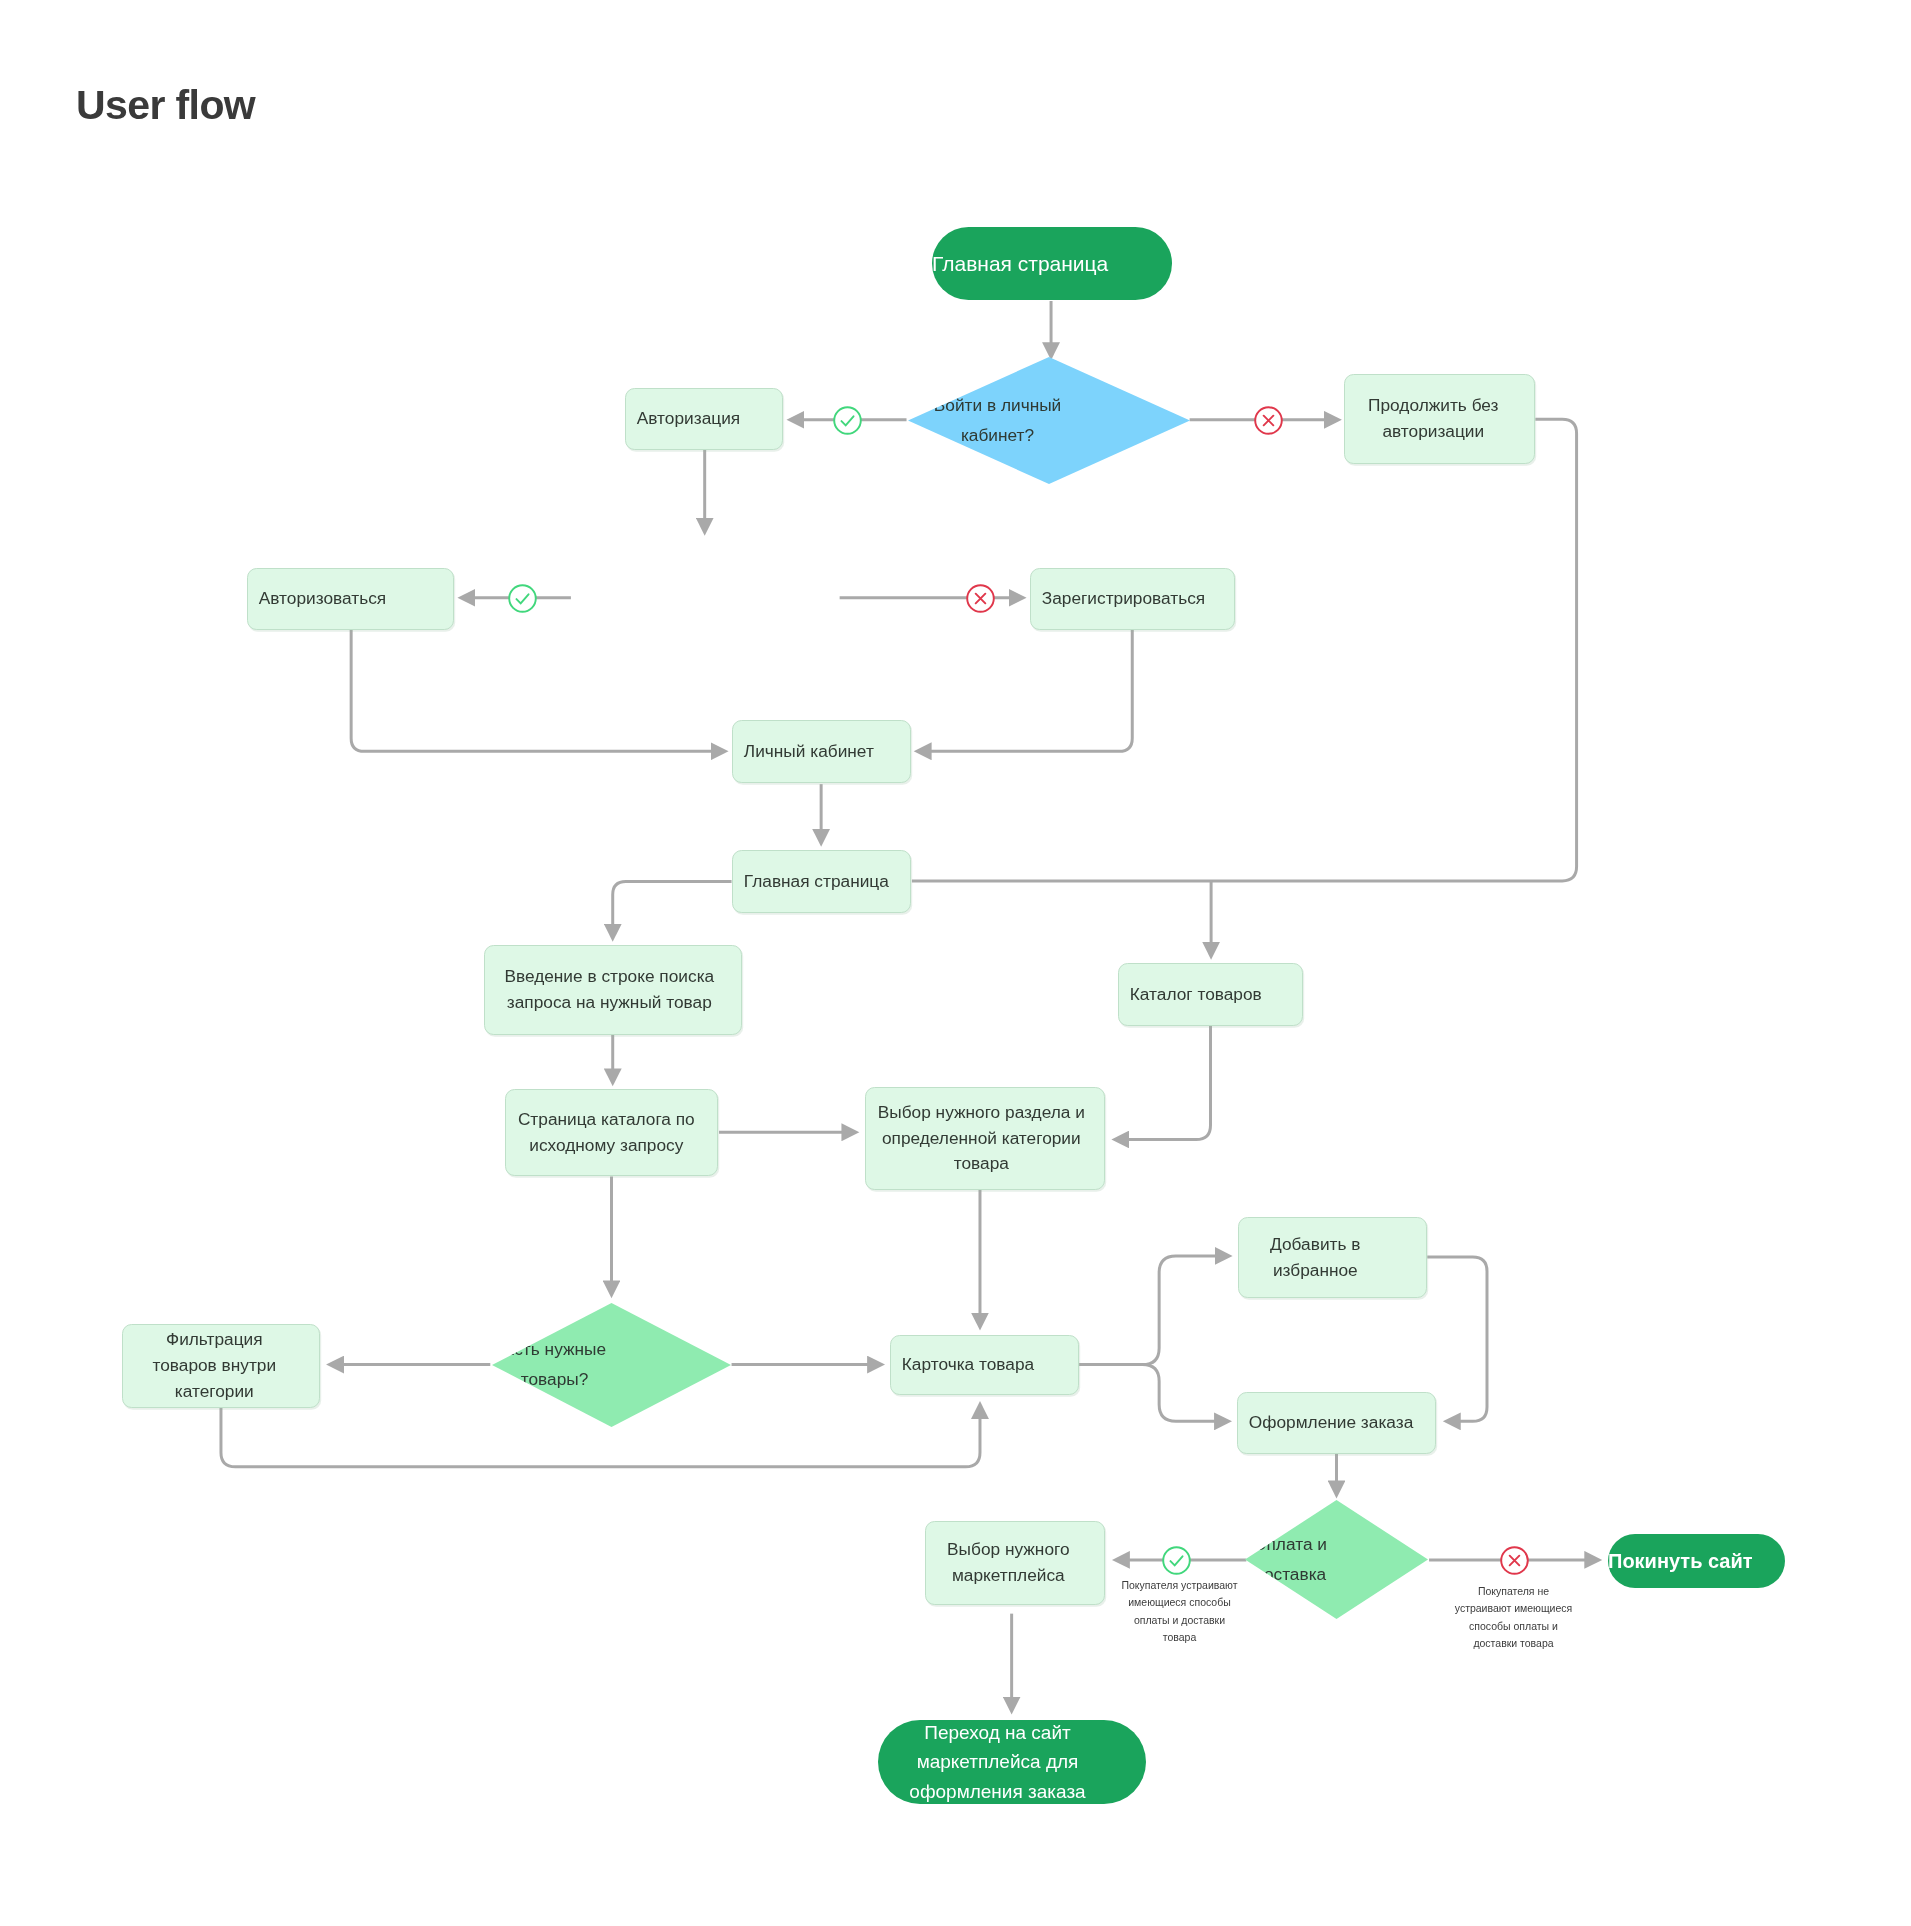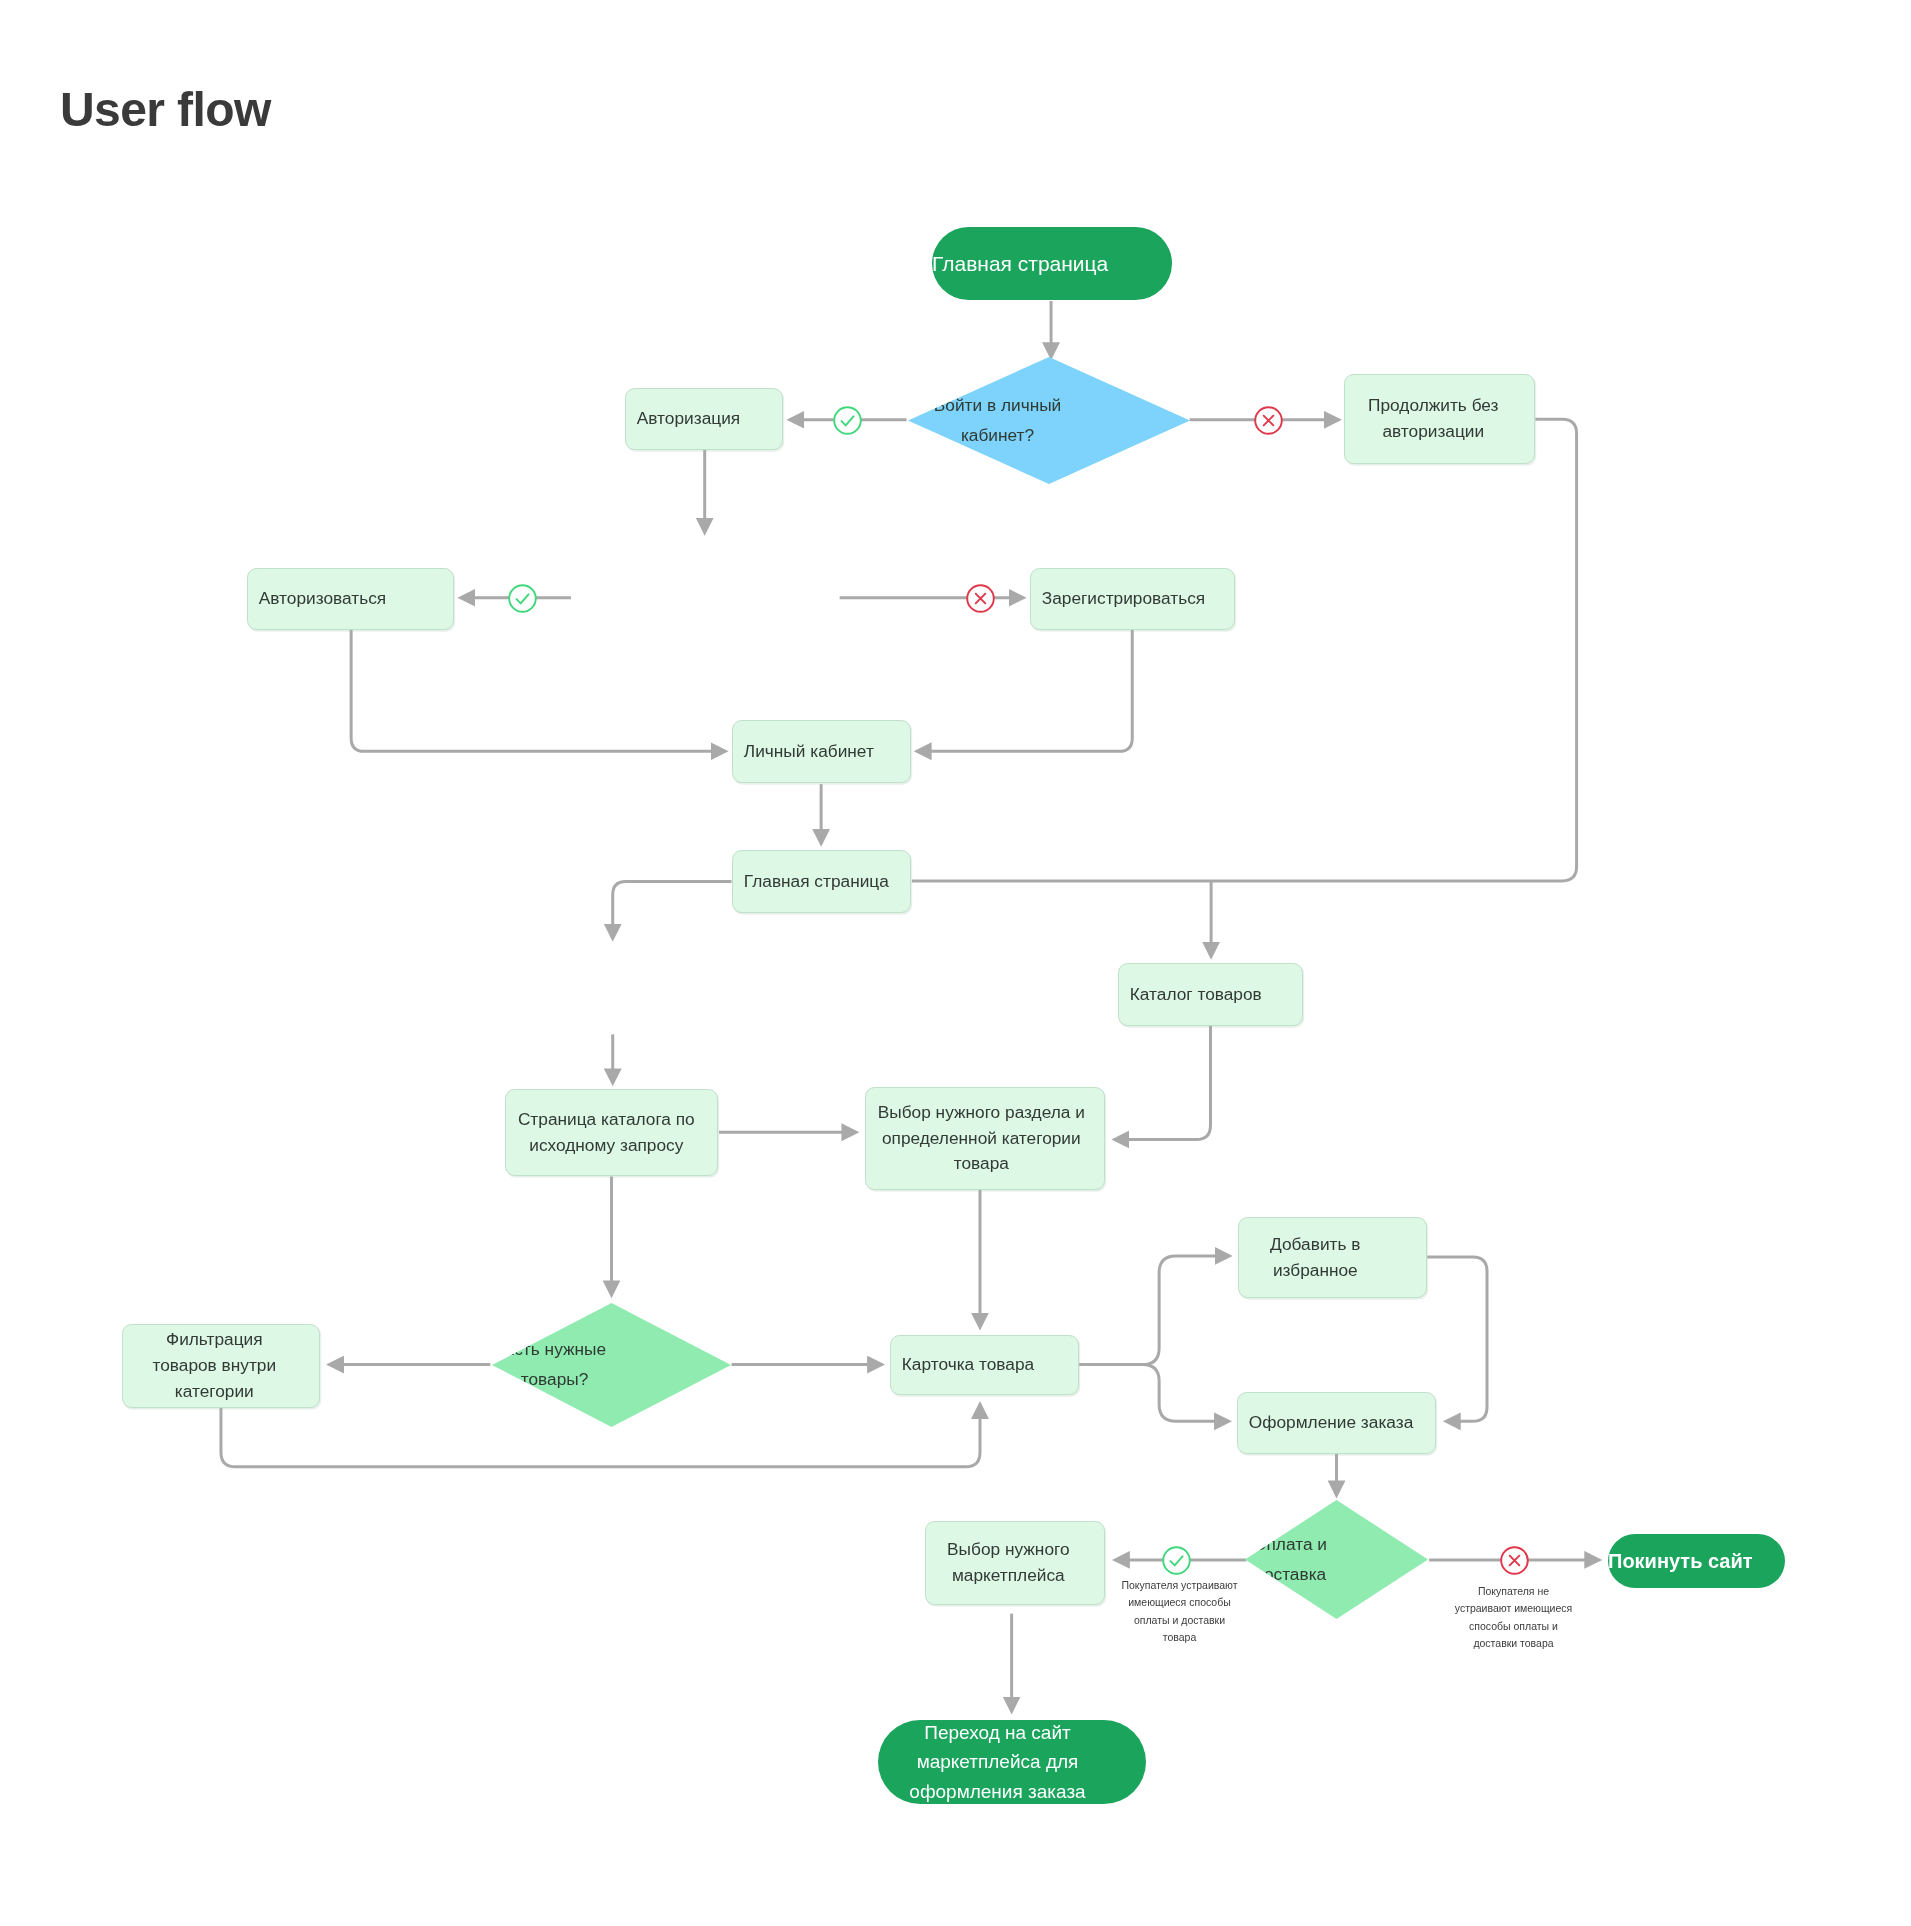--- a/index.html
+++ b/index.html
@@ -1,20 +1,20 @@
 <!DOCTYPE html>
 <html style="font-size:9.6px"><head>
 <meta charset="utf-8">
 <style>
   html,body{margin:0;padding:0;background:#ffffff;}
   body{width:1911px;height:1926px;position:relative;overflow:hidden;
        font-family:"Liberation Sans","DejaVu Sans",sans-serif;color:#323a34;}
   .canvas{position:absolute;left:0;top:0;width:1911px;height:1926px;}
   svg.edges{position:absolute;left:0;top:0;z-index:1;}
-  .page-title{position:absolute;left:60px;top:82px;font-size:48px;font-weight:600;
+  .page-title{position:absolute;left:76px;top:82px;font-size:41px;font-weight:600;
               color:#3a3a3a;letter-spacing:-0.6px;z-index:2;}
   .node{position:absolute;display:flex;align-items:center;
         text-align:center;z-index:3;box-sizing:border-box;}
   .box{background:#def8e6;border:1.8px solid #bfe0c9;border-radius:9.6px;
        box-shadow:1.2px 1.8px 0 rgba(150,185,160,0.22);
        font-size:17.3px;line-height:1.5;color:#323a34;padding:4.8px 10.8px;}
   .diamond{clip-path:polygon(50% 0,100% 50%,50% 100%,0 50%);
            font-size:17.3px;line-height:1.72;color:#2f3a33;}
   .d-light{background:#7dd3fc;}
   .d-deep{background:#8febb0;}
@@ -97,20 +97,23 @@
   </div>
 
   <div class="node box" style="left:732px;top:720px;width:179px;height:63px;">
     <span>Личный кабинет</span>
   </div>
 
   <div class="node box" style="left:732px;top:850px;width:179px;height:63px;">
     <span>Главная страница</span>
   </div>
 
+  <div class="node box" style="left:484px;top:945px;width:258px;height:90px;">
+    <span style="width:227px;">Введение в строке поиска запроса на нужный товар</span>
+  </div>
 
   <div class="node box" style="left:1118px;top:963px;width:185px;height:63px;">
     <span>Каталог товаров</span>
   </div>
 
   <div class="node box" style="left:505px;top:1089px;width:213px;height:87px;">
     <span style="width:179px;">Страница каталога по исходному запросу</span>
   </div>
 
   <div class="node box" style="left:865px;top:1087px;width:240px;height:103px;">

